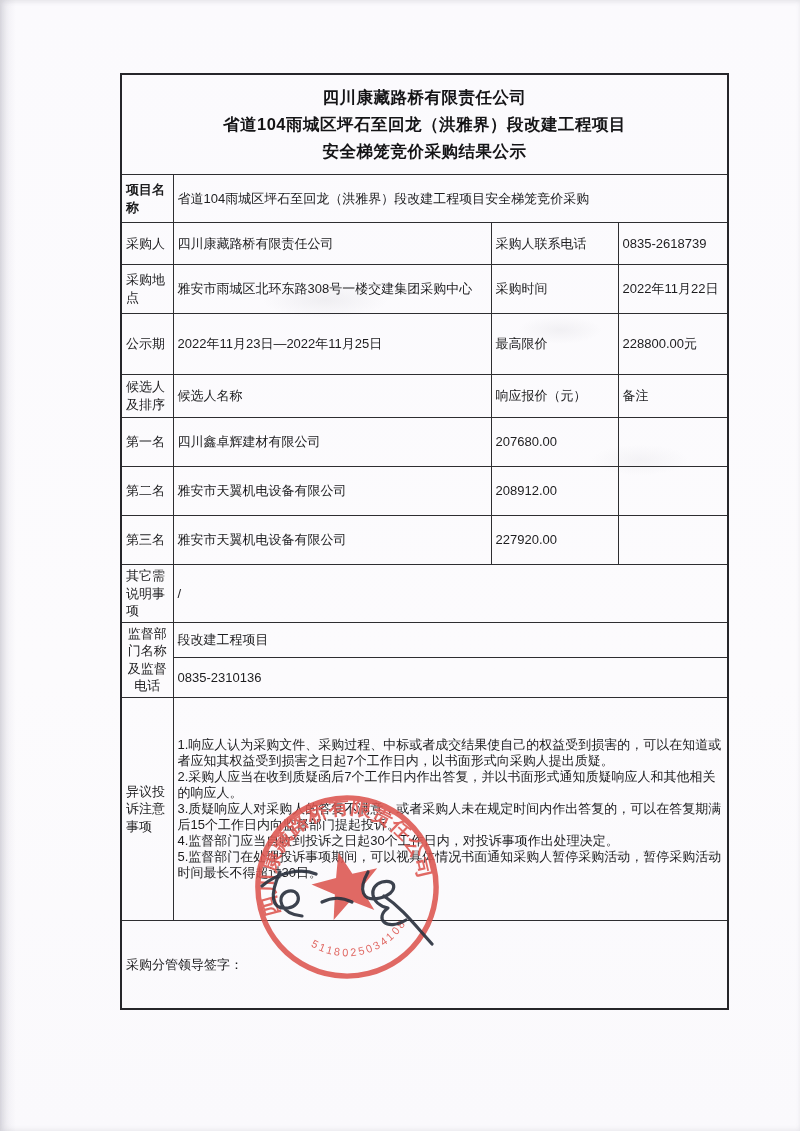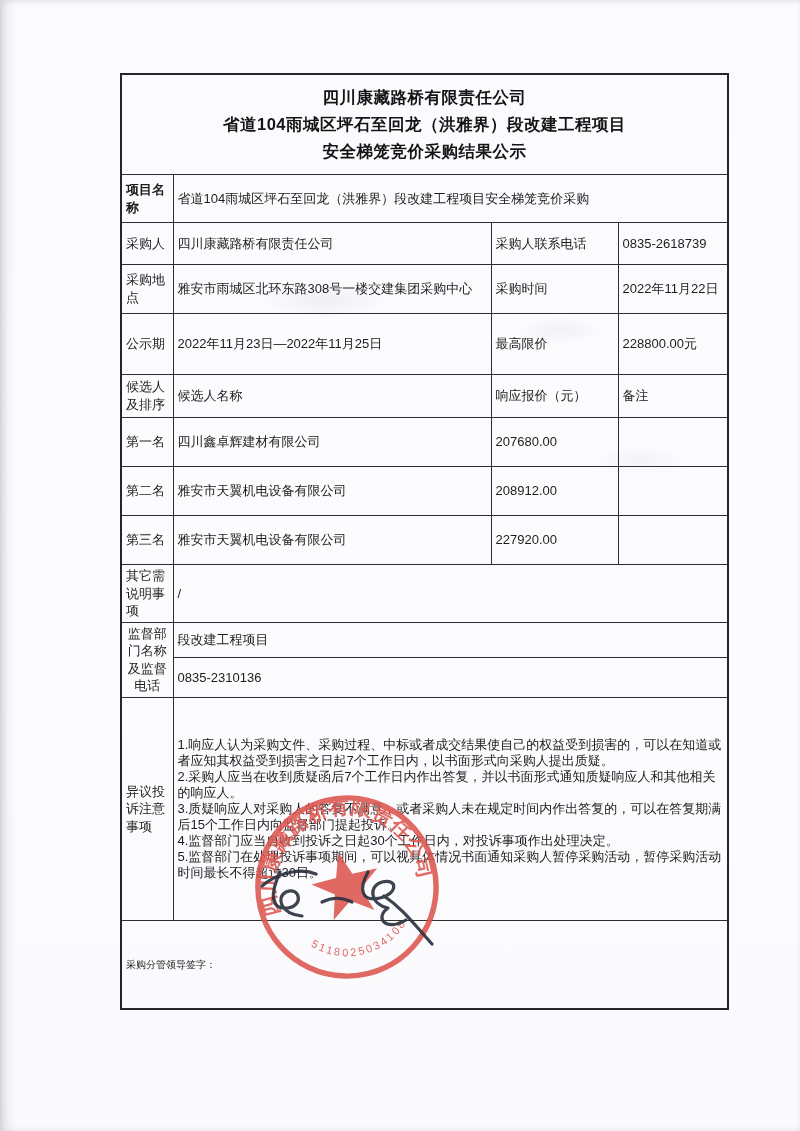--- a/index.html
+++ b/index.html
@@ -47,21 +47,21 @@
   .h-publicity{height:56px;}
   .h-chead{height:38px;margin-left:40px;}
   .h-cand{height:44px;}
   .h-other{height:49px;margin-top:48px;}
   .h-supa{height:30px;}
   .h-supb{height:35px;}
   .h-objection{height:218px;vertical-align:middle;margin-left:36px;}
   .h-sign{height:83px;}
   .objection-text{padding:6px 8px 6px 6px;}
   .objection-text div{line-height:16px;text-align:left;}
-  .sign-label{font-size:10px;padding-left:8px;color:#1c1c1e;border-radius:23px;}
+  .sign-label{font-size:13px;padding-left:8px;color:#1c1c1e;border-radius:23px;}
   
   .seal{
     position:absolute;left:248px;top:788px;width:198px;height:198px;
     transform:rotate(-14deg);
     opacity:0.88;
     pointer-events:none;
   }
   
   .signature{
     position:absolute;left:256px;top:856px;width:190px;height:92px;

